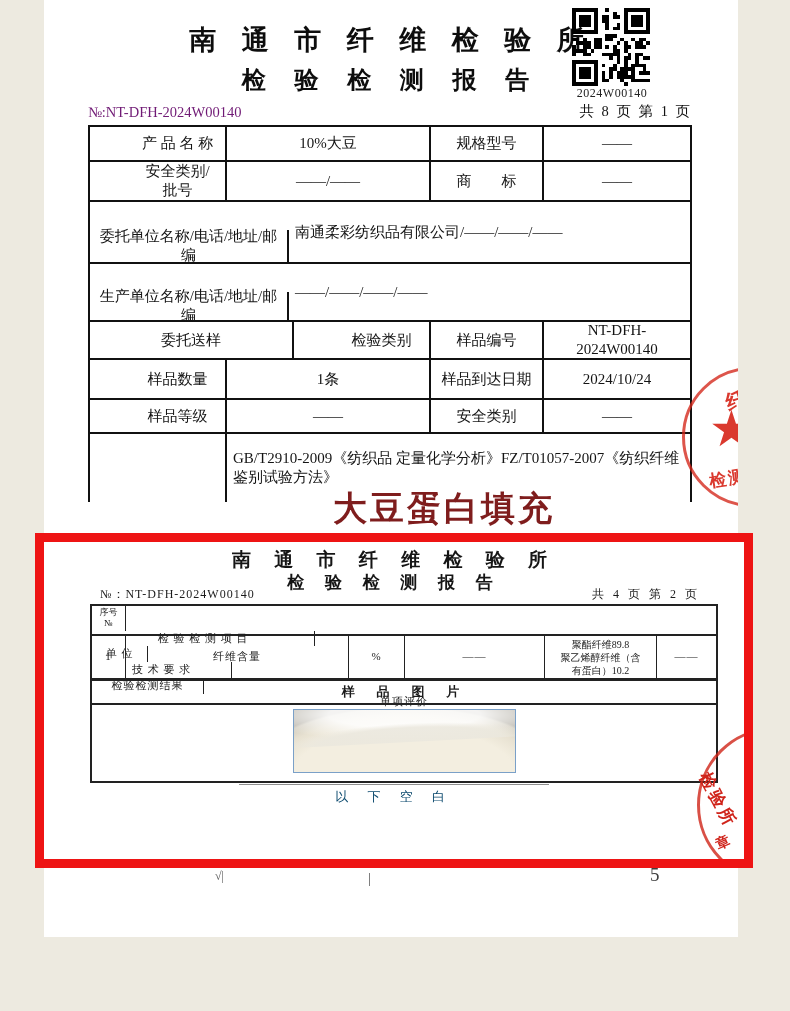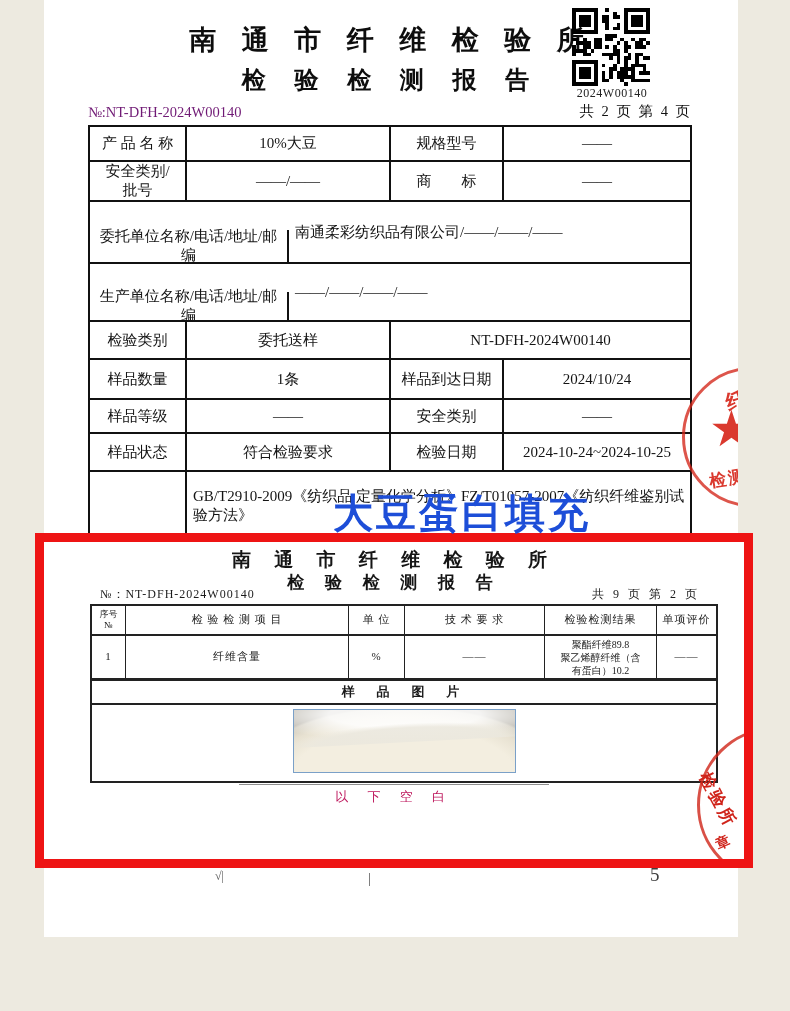--- a/index.html
+++ b/index.html
@@ -22,54 +22,54 @@
   .report-no { font-size:14.5px; color:#701a75; }
   .page-indicator { font-size:14.5px; letter-spacing:2px; color:#111; }
 
   
   .tb1 { position:absolute; left:44px; top:125px; width:604px; border:2px solid #111; border-bottom:none; }
   .tb1 .row { display:flex; border-bottom:2px solid #111; }
   .tb1 .row.last { border-bottom:none; }
   .tb1 .c { border-right:2px solid #111; display:flex; align-items:center; justify-content:center;
     font-size:15px; text-align:center; padding:2px 3px; line-height:1.25; }
   .tb1 .c.end { border-right:none; }
-  .w1 { width:97px; flex:none; } .w2 { width:204px; flex:none; } .w3 { width:113px; flex:none; } .w4 { flex:1; }
+  .w1 { width:97px; flex:none;margin-left:40px; } .w2 { width:204px; flex:none; } .w3 { width:113px; flex:none; } .w4 { flex:1; }
   .wA { width:199px; flex:none; justify-content:flex-start; text-align:left; padding-left:5px;margin-top:28px; }
   .leftal { justify-content:flex-start !important; text-align:left !important; padding-left:6px !important; }
   .prewrap { white-space:pre-line; }
   .basis-cell { align-items:center; line-height:1.55; }
 
   
   .stamp1 { position:absolute; left:638px; top:367px; width:140px; height:140px; border:3px solid rgba(211,38,25,.85);
     border-radius:50%; color:#d7291d; font-family:"Liberation Sans", sans-serif; opacity:.92; }
   .stamp1 .s-top { position:absolute; left:40px; top:12px; font-size:21px; font-weight:700; letter-spacing:4px; transform:rotate(-18deg); }
   .stamp1 .s-star { position:absolute; left:24px; top:34px; font-size:50px; line-height:1; }
   .stamp1 .s-bottom { position:absolute; left:24px; top:94px; font-size:17px; font-weight:700; letter-spacing:2px; transform:rotate(-9deg); }
 
   
   .watermark { position:absolute; left:333px; top:486px; z-index:6; font-family:"Liberation Sans", sans-serif;
-    font-weight:700; font-size:40px; letter-spacing:3px; color:#1d4ed8; white-space:nowrap; }
+    font-weight:700; font-size:34px; letter-spacing:3px; color:#7f1d1d; white-space:nowrap; }
 
   
   .frag { position:absolute; color:#575757; font-size:14px; z-index:1; }
 
   
   .inset { position:absolute; left:35px; top:533px; width:718px; height:335px; background:#fff;
     border:9px solid #ee1414; z-index:5; overflow:hidden; color:#1b1b1b; }
   .inset .org-title2 { position:absolute; left:0; top:5px; width:100%; text-align:center;
     font-family:"Liberation Sans", sans-serif; font-weight:700; font-size:19px; letter-spacing:9px; color:#151515; }
   .inset .report-title2 { position:absolute; left:0; top:29px; width:100%; text-align:center;
     font-family:"Liberation Sans", sans-serif; font-weight:700; font-size:17px; letter-spacing:8px; color:#151515; }
   .inset .meta-row2 { position:absolute; left:56px; top:44px; width:600px; display:flex; justify-content:space-between; align-items:flex-end; }
   .inset .report-no2 { font-size:12px; letter-spacing:1px; }
   .inset .page-indicator2 { font-size:12px; letter-spacing:3px; }
 
   .tb2 { position:absolute; left:46px; top:62px; width:628px; border:2px solid #222; }
   .tb2 .row { display:flex; }
-  .tb2 .hrow { height:30px; border-bottom:2px solid #222; }
+  .tb2 .hrow { height:30px; border-bottom:2px solid #222;flex-direction:column; }
   .tb2 .drow { height:42px; }
   .tb2 .c { border-right:1.5px solid #222; display:flex; align-items:center; justify-content:center;
     text-align:center; font-size:11px; letter-spacing:1px; line-height:1.25; padding:1px 2px; }
   .tb2 .c.end { border-right:none;text-align:center; }
   .v1 { width:34px; flex:none; } .v2 { width:223px; flex:none; } .v3 { width:56px; flex:none; }
   .v4 { width:140px; flex:none; } .v5 { width:112px; flex:none; } .v6 { flex:1; }
   .result-cell { font-size:10px !important; letter-spacing:0 !important; line-height:1.3 !important; }
 
   .sample-box { position:absolute; left:46px; top:137px; width:628px; border:2px solid #222; }
   .sample-header { height:24px; border-bottom:2px solid #222; display:flex; align-items:center; justify-content:center;
@@ -81,21 +81,21 @@
       radial-gradient(ellipse 96% 150% at 50% 105%, #f3eee0 0 52%, #e7e1d1 64%, #d3cec0 72%, rgba(0,0,0,0) 74%),
       linear-gradient(63deg, rgba(0,0,0,0) 46.5%, #c9c6be 47.5%, rgba(0,0,0,0) 48.5%),
       linear-gradient(118deg, rgba(0,0,0,0) 30.5%, #c9c6be 31.3%, rgba(0,0,0,0) 32%),
       #b5b1a7; }
   .sample-photo::after { content:""; position:absolute; left:-6px; top:6px; width:240px; height:26px;
     background:radial-gradient(ellipse 70% 100% at 50% 100%, rgba(235,232,222,.9) 0 55%, rgba(255,255,255,0) 72%);
     transform:rotate(-3deg); }
 
   .blank-row { position:absolute; left:0; top:242px; width:700px; display:flex; justify-content:center; }
   .blank-inner { width:310px; border-top:1px solid #8f8f8f; padding-top:3px; text-align:center;
-    font-size:13px; letter-spacing:8px; color:#be185d; }
+    font-size:13px; letter-spacing:8px; color:#0c4a6e; }
 
   
   .stamp2 { position:absolute; left:653px; top:185px; width:156px; height:156px; border:3px solid rgba(208,36,24,.8);
     border-radius:50%; color:#d0241b; font-family:"Liberation Sans", sans-serif; }
   .stamp2 .s-arc { position:absolute; left:14px; top:38px; font-size:17px; font-weight:700; letter-spacing:3px;
     transform:rotate(62deg); transform-origin:left top; display:inline-block; }
   .stamp2 .s-seal { position:absolute; left:16px; top:104px; font-size:14px; font-weight:700; transform:rotate(-24deg); }
 </style>
 </head>
 <body>
@@ -325,21 +325,21 @@
             <rect x="18" y="19" width="1" height="1"></rect>
             <rect x="19" y="19" width="1" height="1"></rect>
             <rect x="20" y="19" width="1" height="1"></rect>
             <rect x="14" y="20" width="1" height="1"></rect>
           </svg></span>
       <div class="qr-caption">2024W00140</div>
     </div>
 
     <div class="meta-row">
       <span class="report-no">№:NT-DFH-2024W00140</span>
-      <span class="page-indicator">共 2 页 第 4 页</span>
+      <span class="page-indicator">共 8 页 第 1 页</span>
     </div>
 
     <div class="tb1">
       <div class="row" style="height:35px">
         <div class="c w1">产 品 名 称</div>
         <div class="c w2">10%大豆</div>
         <div class="c w3">规格型号</div>
         <div class="c w4 end">——</div>
       </div>
       <div class="row" style="height:40px">
@@ -351,42 +351,37 @@
       </div>
       <div class="row" style="height:62px">
         <div class="c wA">委托单位名称/电话/地址/邮编</div>
         <div class="c w4 end leftal">南通柔彩纺织品有限公司/——/——/——</div>
       </div>
       <div class="row" style="height:58px">
         <div class="c wA">生产单位名称/电话/地址/邮编</div>
         <div class="c w4 end leftal">——/——/——/——</div>
       </div>
       <div class="row" style="height:38px">
+        <div class="c w2">委托送样</div>
         <div class="c w1">检验类别</div>
-        <div class="c w2">委托送样</div>
+        <div class="c w3">样品编号</div>
         <div class="c w4 end">NT-DFH-2024W00140</div>
       </div>
       <div class="row" style="height:40px">
         <div class="c w1">样品数量</div>
         <div class="c w2">1条</div>
         <div class="c w3">样品到达日期</div>
         <div class="c w4 end">2024/10/24</div>
       </div>
       <div class="row" style="height:34px">
         <div class="c w1">样品等级</div>
         <div class="c w2">——</div>
         <div class="c w3">安全类别</div>
         <div class="c w4 end">——</div>
       </div>
-      <div class="row" style="height:38px">
-        <div class="c w1">样品状态</div>
-        <div class="c w2">符合检验要求</div>
-        <div class="c w3">检验日期</div>
-        <div class="c w4 end">2024-10-24~2024-10-25</div>
-      </div>
       <div class="row last" style="height:68px">
         <div class="c w1"></div>
         <div class="c w4 end leftal basis-cell">GB/T2910-2009《纺织品 定量化学分析》FZ/T01057-2007《纺织纤维鉴别试验方法》</div>
       </div>
     </div>
 
     <div class="stamp1">
       <span class="s-top">纤维</span>
       <span class="s-star">★</span>
       <span class="s-bottom">检测专用</span>
@@ -397,21 +392,21 @@
     <span class="frag" style="left:606px; top:864px; font-size:19px; color:#3f3f3f;">5</span>
   </div>
 
   <div class="watermark">大豆蛋白填充</div>
 
   <div class="inset">
     <div class="org-title2">南 通 市 纤 维 检 验 所</div>
     <div class="report-title2">检 验 检 测 报 告</div>
     <div class="meta-row2">
       <span class="report-no2">№：NT-DFH-2024W00140</span>
-      <span class="page-indicator2">共 9 页 第 2 页</span>
+      <span class="page-indicator2">共 4 页 第 2 页</span>
     </div>
 
     <div class="tb2">
       <div class="row hrow">
         <div class="c v1 prewrap" style="font-size:9px; letter-spacing:0;">序号
 №</div>
         <div class="c v2">检 验 检 测 项 目</div>
         <div class="c v3">单 位</div>
         <div class="c v4">技 术 要 求</div>
         <div class="c v5">检验检测结果</div>

